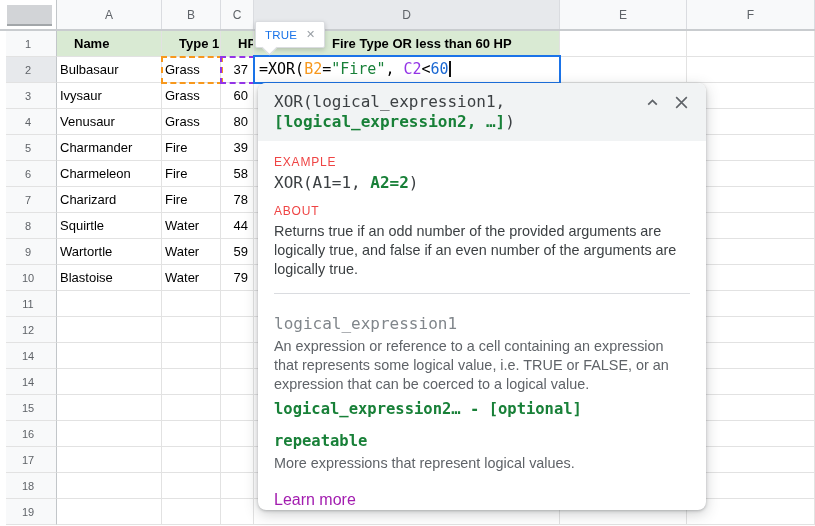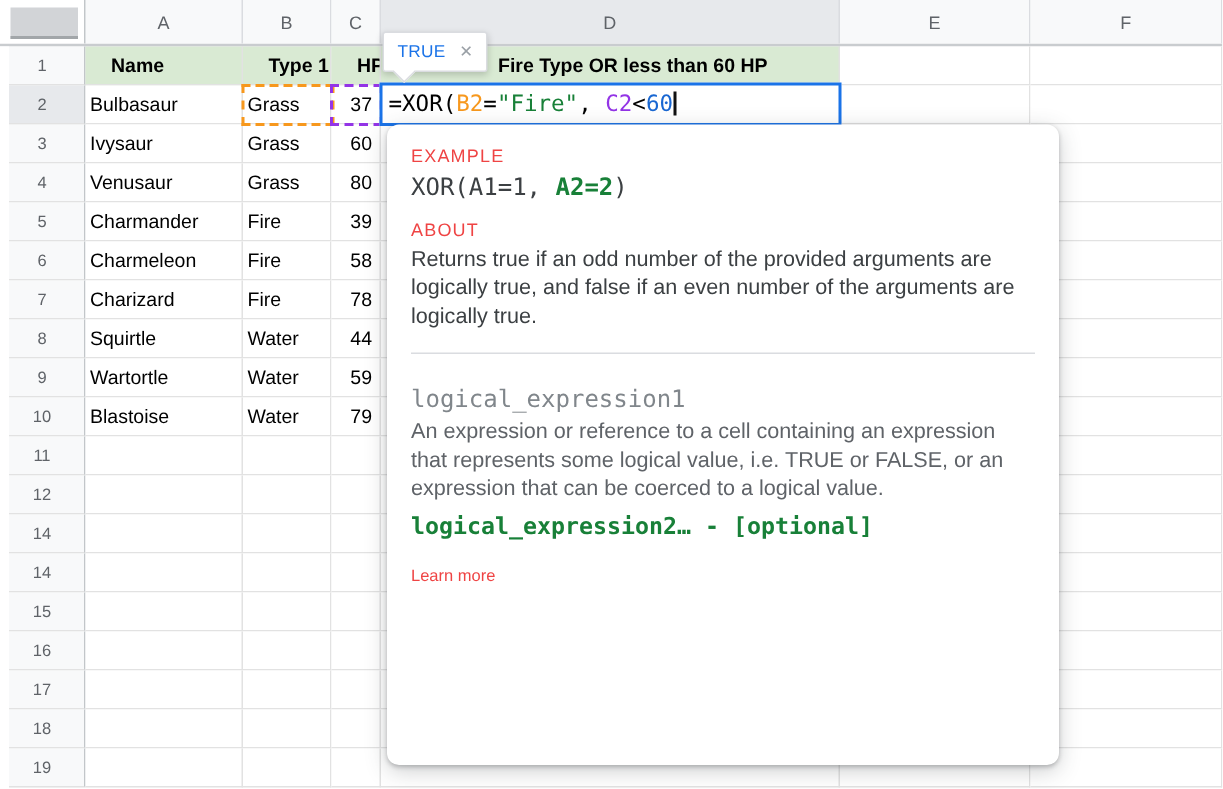--- a/index.html
+++ b/index.html
@@ -59,21 +59,21 @@
   .hdr-icons span { cursor:pointer; display:flex; align-items:center; }
   .popup-body { padding:14px 16px 0; }
   .plabel { font-size:12px; letter-spacing:.8px; color:#ef4444; margin:0 0 4px; }
   .code { font-family:"DejaVu Sans Mono",monospace; font-size:16px; color:#3c4043; margin:0 0 12px; }
   .ptext { font-size:14.4px; color:#3c4043; line-height:19px; margin:2px 0 14px; }
   .ptext.gray { color:#5f6368; margin:4px 0 6px; }
   .pdivider { border:none; border-top:1px solid #dadce0; margin:0 0 20px; }
   .pname { font-family:"DejaVu Sans Mono",monospace; font-size:16px; color:#80868b; margin:0 0 2px; }
   .pgreen { font-family:"DejaVu Sans Mono",monospace; font-size:15.5px; font-weight:bold; color:#188038; margin:4px 0 6px; }
   .pgreen.repeat { margin:14px 0 2px; }
-  .learn { font-size:11px; color:#ef4444; margin:12px 0 0; display:inline-block; cursor:pointer; text-decoration:none; }
+  .learn { font-size:16px; color:#a21caf; margin:12px 0 0; display:inline-block; cursor:pointer; text-decoration:none; }
 </style>
 </head>
 <body>
 
 <div class="sheet">
 
   <div class="colhead">
     <div class="corner">
       <div class="corner-box"></div>
     </div>
@@ -267,28 +267,48 @@
   <div class="editor">
     <span><span style="color: rgb(0, 0, 0);">=XOR(</span><span style="color: rgb(247, 152, 29);">B2</span><span style="color: rgb(0, 0, 0);">=</span><span style="color: rgb(24, 128, 56);">"Fire"</span><span style="color: rgb(0, 0, 0);">, </span><span style="color: rgb(147, 52, 230);">C2</span><span style="color: rgb(0, 0, 0);">&lt;</span><span style="color: rgb(25, 103, 210);">60</span></span><span class="caret"></span>
   </div>
 
   <div class="tooltip">
     <span class="val">TRUE</span>
     <span class="x">✕</span>
   </div>
 
   <div class="popup">
+    <div class="popup-header">
+      <div><span>XOR(logical_expression1,</span></div>
+      <div>
+        <span class="grn">[logical_expression2, …]</span><span>)</span>
+      </div>
+      <div class="hdr-icons">
+        <span>
+          <svg width="15" height="15" viewBox="0 0 14 14">
+              <path d="M3 9 L7 5 L11 9" stroke="#5f6368" stroke-width="1.6" fill="none"></path>
+            </svg>
+        </span>
+        <span>
+          <svg width="17" height="17" viewBox="0 0 16 16">
+              <path d="M3 3 L13 13 M13 3 L3 13" stroke="#5f6368" stroke-width="1.5"></path>
+            </svg>
+        </span>
+      </div>
+    </div>
     <div class="popup-body">
       <div class="plabel">EXAMPLE</div>
       <div class="code">
         <span>XOR(A1=1, </span><span class="grn">A2=2</span><span>)</span>
       </div>
       <div class="plabel">ABOUT</div>
       <div class="ptext">Returns true if an odd number of the provided arguments are logically true, and false if an even number of the arguments are logically true.</div>
       <hr class="pdivider">
       <div class="pname">logical_expression1</div>
       <div class="ptext gray">An expression or reference to a cell containing an expression that represents some logical value, i.e. TRUE or FALSE, or an expression that can be coerced to a logical value.</div>
       <div class="pgreen">logical_expression2… - [optional]</div>
+      <div class="pgreen repeat">repeatable</div>
+      <div class="ptext gray">More expressions that represent logical values.</div>
       <a class="learn">Learn more</a>
     </div>
   </div>
 
 </div>
 
 </body></html>

